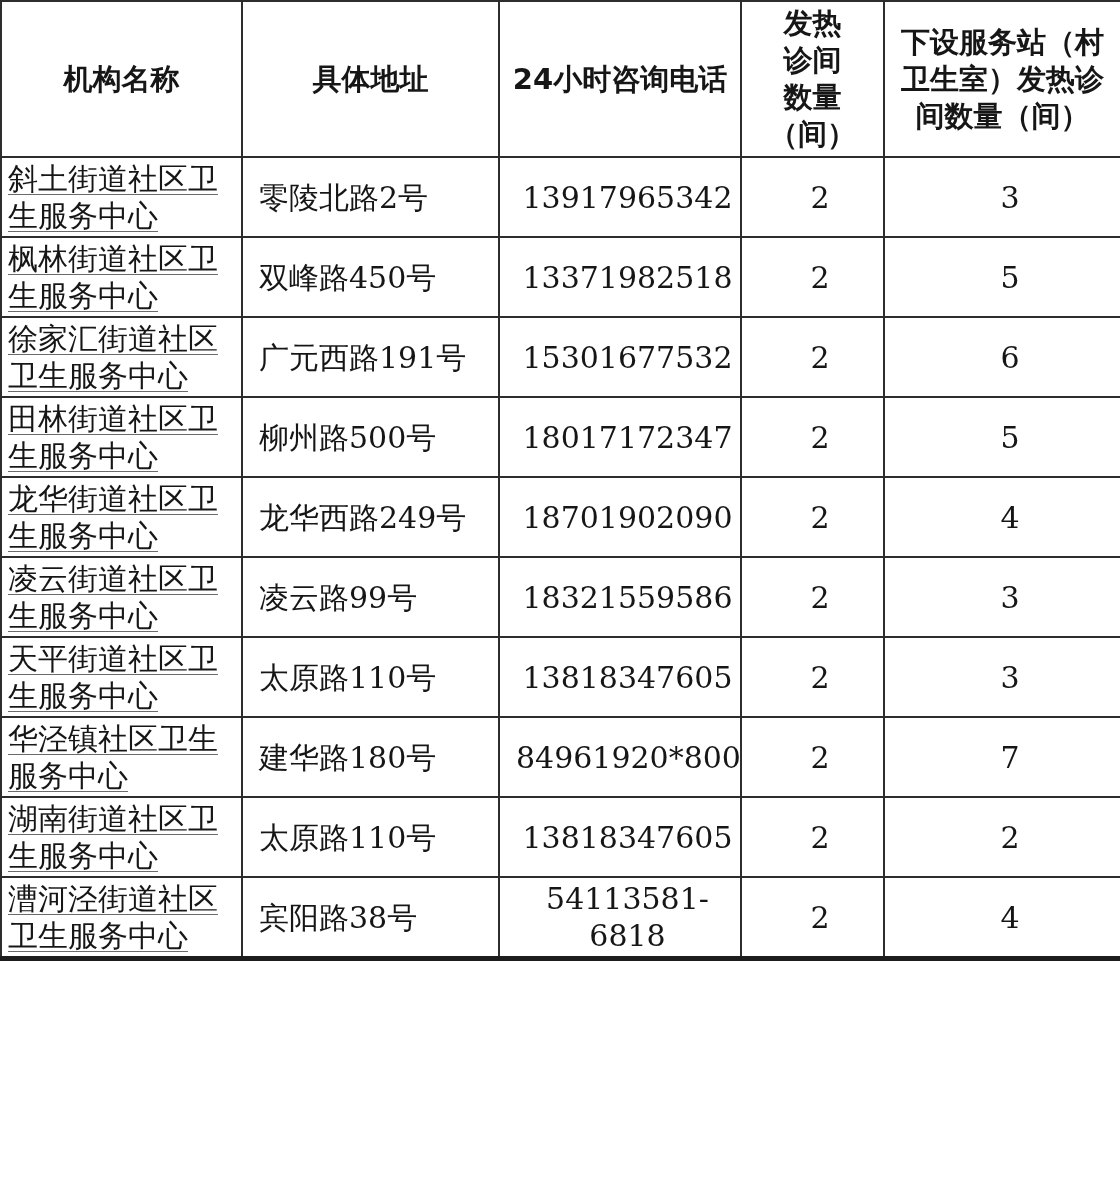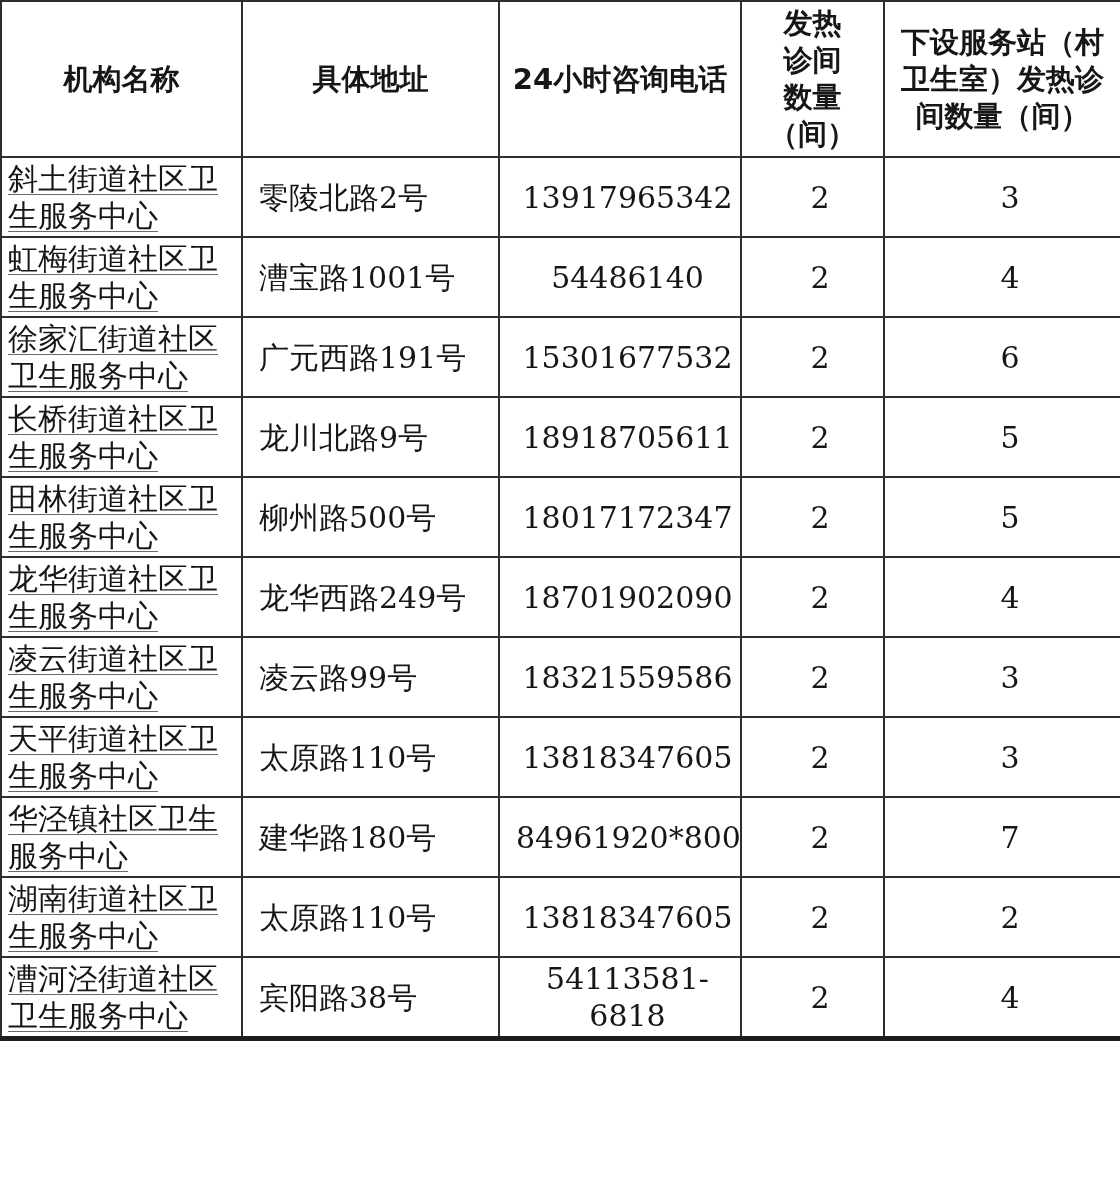--- a/index.html
+++ b/index.html
@@ -98,39 +98,32 @@
   </thead>
   <tbody>
       <tr>
         <td class="col-name"><span class="name-text">斜土街道社区卫生服务中心</span></td>
         <td class="col-address">零陵北路2号</td>
         <td class="col-phone">13917965342</td>
         <td class="col-num">2</td>
         <td class="col-num">3</td>
       </tr>
       <tr>
-        <td class="col-name"><span class="name-text">虹梅街道社区卫生服务中心</span></td>
-        <td class="col-address">漕宝路1001号</td>
-        <td class="col-phone">54486140</td>
+        <td class="col-name"><span class="name-text">枫林街道社区卫生服务中心</span></td>
+        <td class="col-address">双峰路450号</td>
+        <td class="col-phone">13371982518</td>
         <td class="col-num">2</td>
-        <td class="col-num">4</td>
+        <td class="col-num">5</td>
       </tr>
       <tr>
         <td class="col-name"><span class="name-text">徐家汇街道社区卫生服务中心</span></td>
         <td class="col-address">广元西路191号</td>
         <td class="col-phone">15301677532</td>
         <td class="col-num">2</td>
         <td class="col-num">6</td>
-      </tr>
-      <tr>
-        <td class="col-name"><span class="name-text">长桥街道社区卫生服务中心</span></td>
-        <td class="col-address">龙川北路9号</td>
-        <td class="col-phone">18918705611</td>
-        <td class="col-num">2</td>
-        <td class="col-num">5</td>
       </tr>
       <tr>
         <td class="col-name"><span class="name-text">田林街道社区卫生服务中心</span></td>
         <td class="col-address">柳州路500号</td>
         <td class="col-phone">18017172347</td>
         <td class="col-num">2</td>
         <td class="col-num">5</td>
       </tr>
       <tr>
         <td class="col-name"><span class="name-text">龙华街道社区卫生服务中心</span></td>

